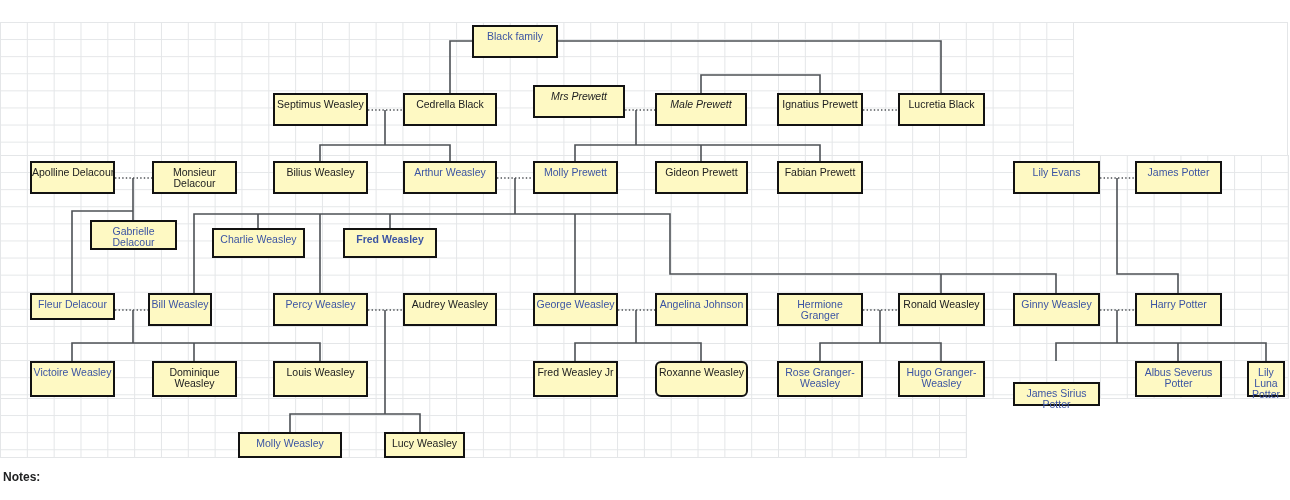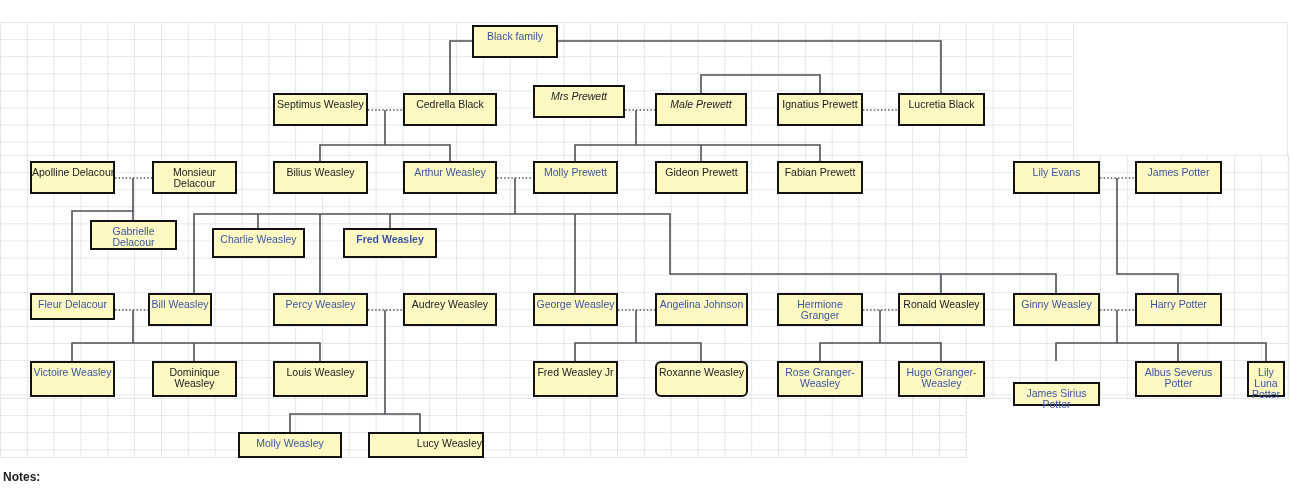--- a/index.html
+++ b/index.html
@@ -154,16 +154,16 @@
       <div class="person link multiline" style="left: 1135px; top: 361px; width: 87px; height: 36px;">
         <div>Albus Severus</div>
         <div>Potter</div>
       </div>
       <div class="person link multiline" style="left: 1247px; top: 361px; width: 38px; height: 36px;">
         <div>Lily</div>
         <div>Luna</div>
         <div>Potter</div>
       </div>
       <div class="person link" style="left: 238px; top: 432px; width: 104px; height: 26px;">Molly Weasley</div>
-      <div class="person" style="left: 368px; top: 432px; width: 116px; height: 26px; text-align: right;">Lucy Weasley</div>
+      <div class="person" style="left: 384px; top: 432px; width: 81px; height: 26px;">Lucy Weasley</div>
     </div>
   <div class="notes">Notes:</div>
 </div>
 
 </body></html>

